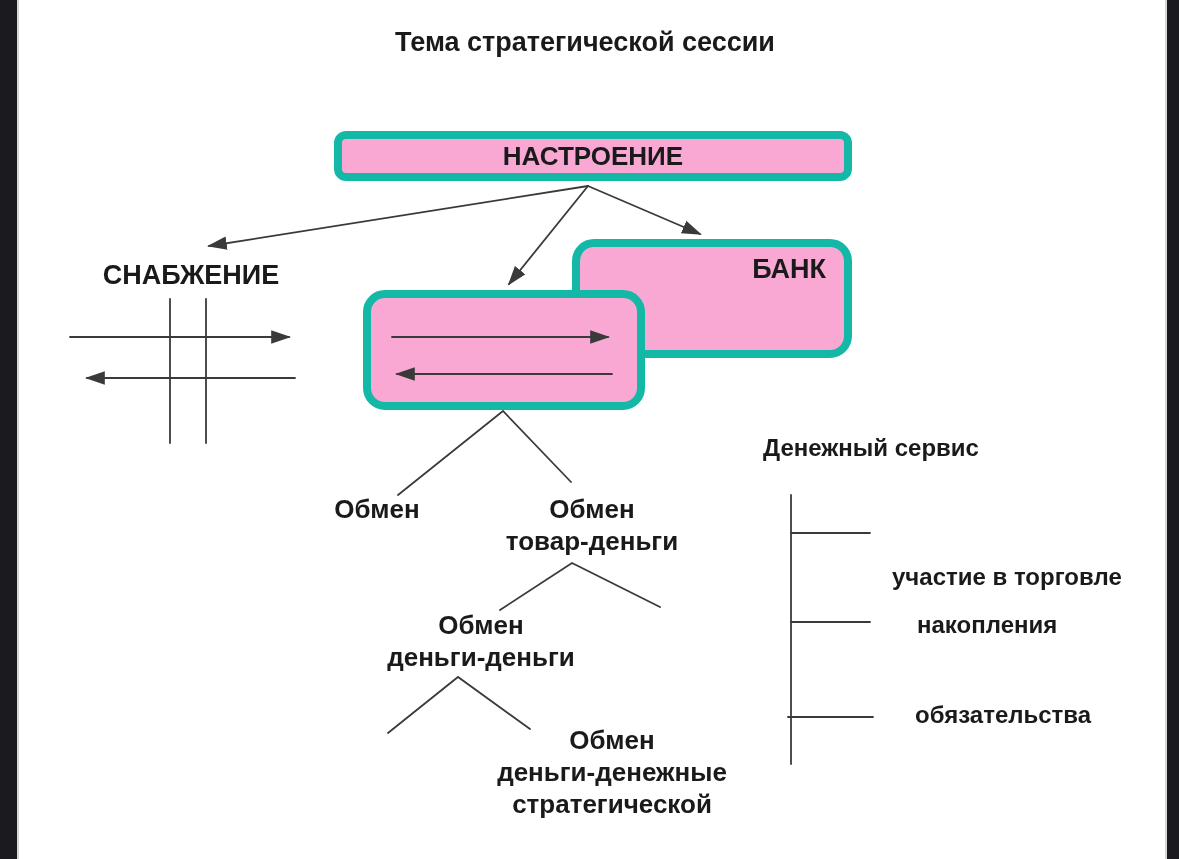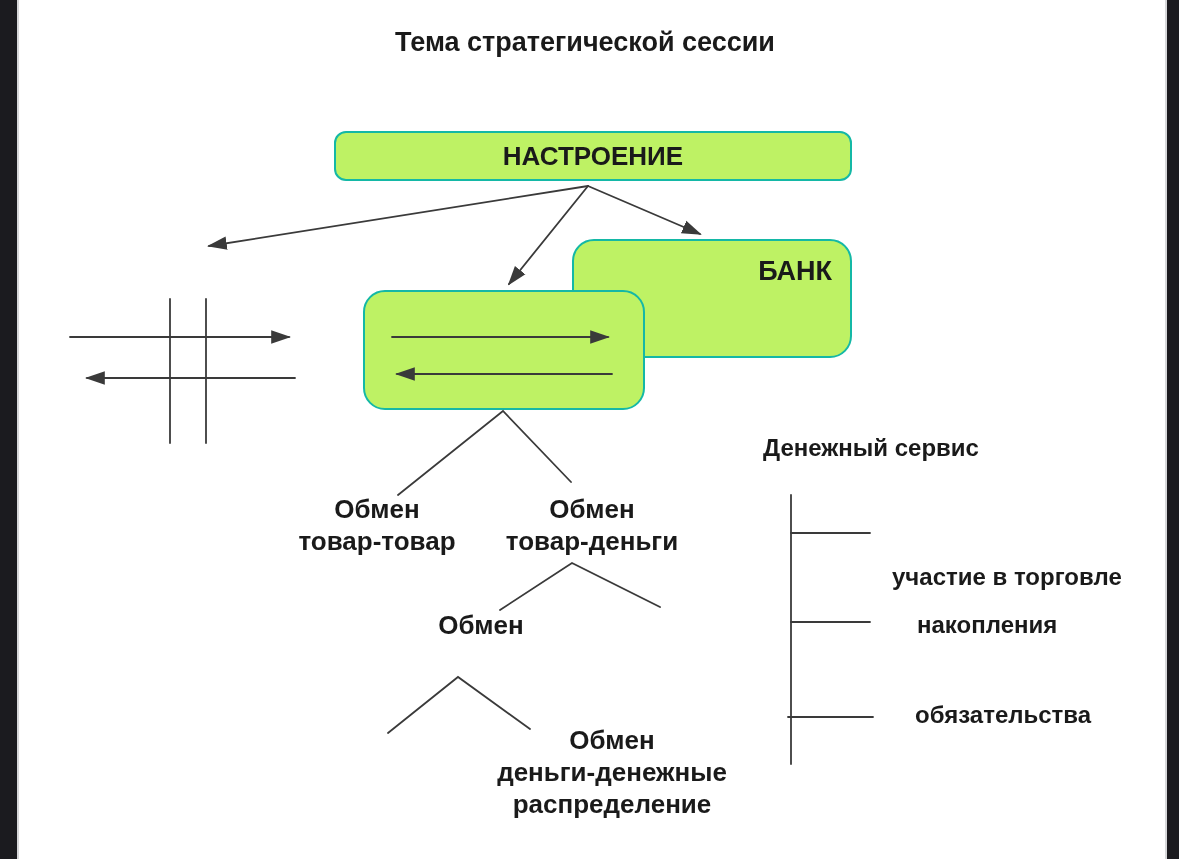--- a/index.html
+++ b/index.html
@@ -38,22 +38,22 @@
     position: absolute;
     left: 585px;
     top: 26px;
     transform: translateX(-50%);
     font-size: 27px;
     line-height: 32px;
     white-space: nowrap;
   }
   .node-box {
     position: absolute;
-    background: #bef264;
-    border: 2px solid #14b8a6;
+    background: #f9a8d4;
+    border: 8px solid #14b8a6;
     box-sizing: border-box;
   }
   .mood-box {
     left: 334px;
     top: 131px;
     width: 518px;
     height: 50px;
     border-radius: 12px;
     display: flex;
     align-items: center;
@@ -61,21 +61,21 @@
     font-size: 26px;
     z-index: 3;
   }
   .bank-box {
     left: 572px;
     top: 239px;
     width: 280px;
     height: 119px;
     border-radius: 22px;
     text-align: right;
-    padding: 15px 18px 0 0;
+    padding: 7px 18px 0 0;
     font-size: 27px;
     z-index: 1;
   }
   .exchange-box {
     left: 363px;
     top: 290px;
     width: 282px;
     height: 120px;
     border-radius: 22px;
     z-index: 2;
@@ -121,39 +121,40 @@
   <div class="title">Тема стратегической сессии</div>
 
   <div class="node-box bank-box">
     <span>БАНК</span>
   </div>
   <div class="node-box exchange-box"></div>
   <div class="node-box mood-box">
     <span>НАСТРОЕНИЕ</span>
   </div>
 
+  <div class="txt centered lbl-27 supply-label">СНАБЖЕНИЕ</div>
 
   <div class="txt centered lbl-26 ex-gg-label line-block">
     <span>Обмен</span>
-    <span>товар-товар</span>
   </div>
 
   <div class="txt centered lbl-26 ex-gm-label line-block">
     <span>Обмен</span>
     <span>товар-деньги</span>
   </div>
 
   <div class="txt centered lbl-26 ex-mm-label line-block">
     <span>Обмен</span>
+    <span>деньги-деньги</span>
   </div>
 
   <div class="txt centered lbl-26 ex-mo-label line-block">
     <span>Обмен</span>
     <span>деньги-денежные</span>
-    <span>распределение</span>
+    <span>стратегической</span>
   </div>
 
   <div class="txt lbl-24 ms-title">Денежный сервис</div>
   <div class="txt lbl-24 ms-item-0">участие в торговле</div>
   <div class="txt lbl-24 ms-item-1">накопления</div>
   <div class="txt lbl-24 ms-item-2">обязательства</div>
 
   <svg class="overlay" width="1179" height="859" viewBox="0 0 1179 859">
     <defs>
       <marker id="arr" viewBox="0 0 10 8" refX="9" refY="4" markerWidth="11" markerHeight="9" orient="auto-start-reverse">

